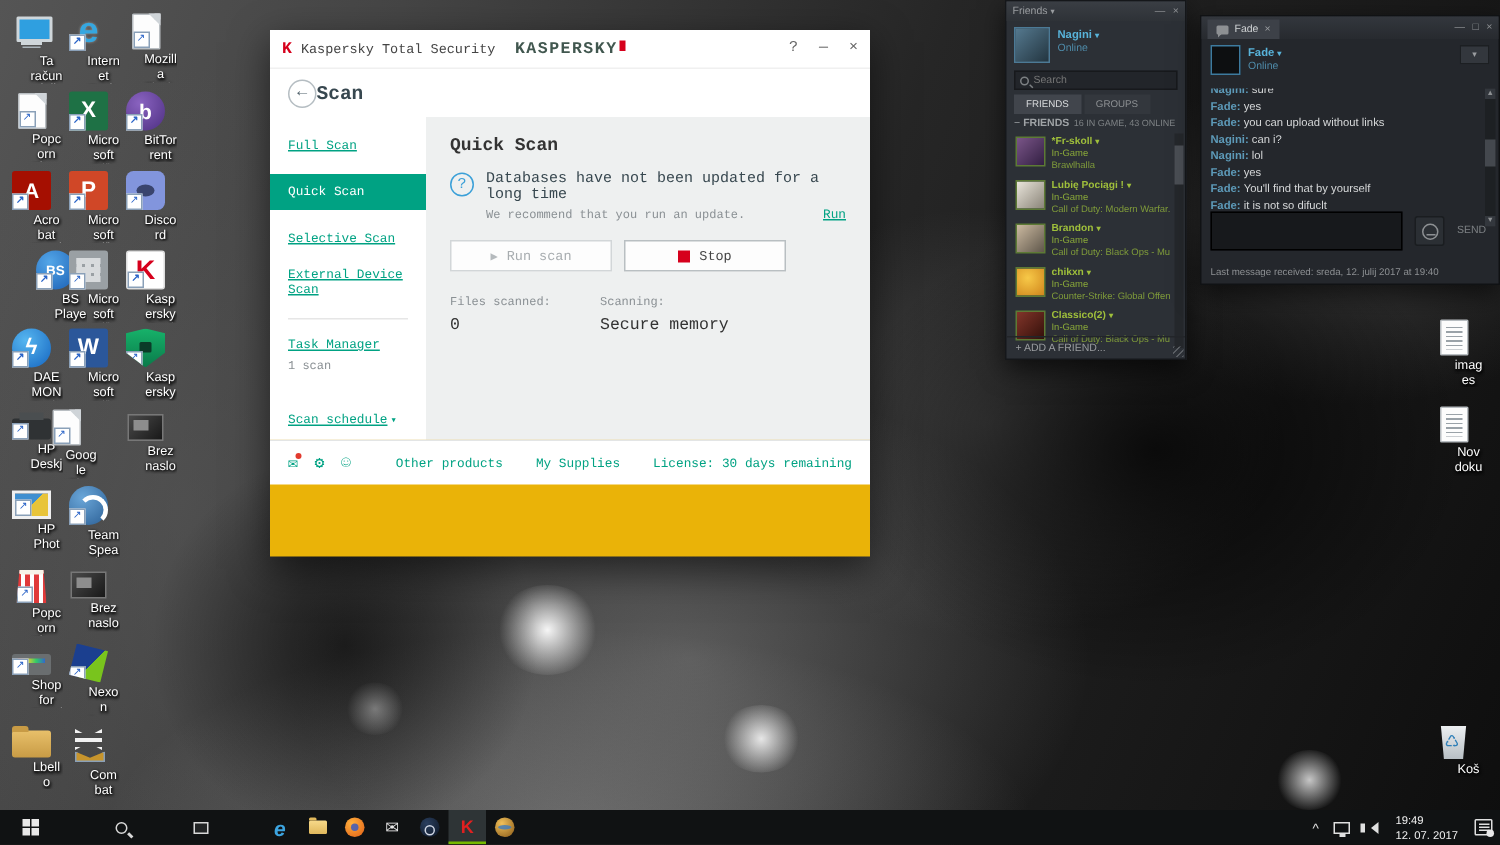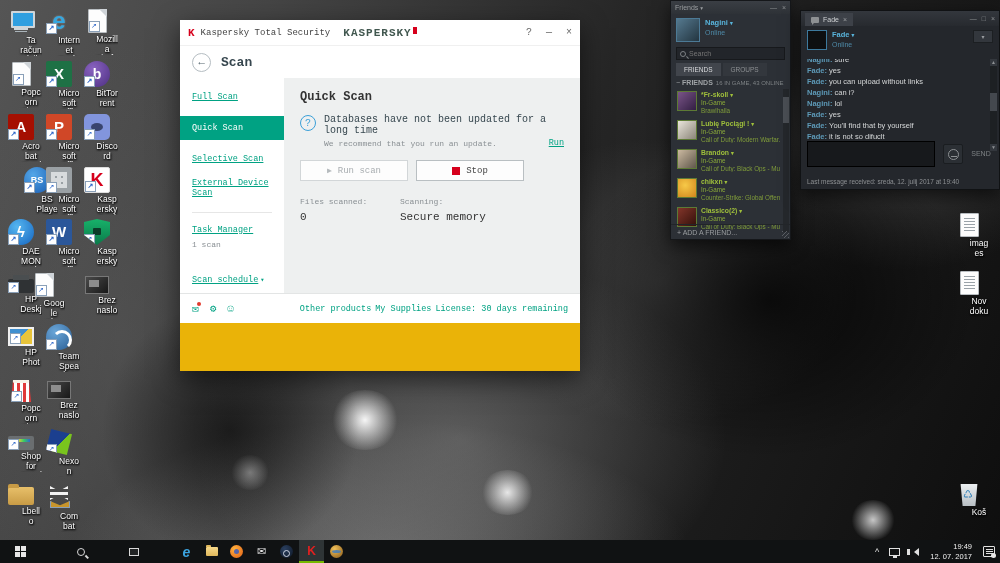--- a/index.html
+++ b/index.html
@@ -76,21 +76,21 @@
     box-shadow:0 8px 24px rgba(0,0,0,.55); font-family:Liberation Mono, monospace; }
   .ktitle { height:26px; display:flex; align-items:center; padding:0 8px; background:#fff; position:relative; border-bottom:1px solid #f0f0f0;}
   .kico { color:#d6001c; font-weight:bold; font-size:11px; margin-right:6px; }
   .ktitle-text { font-size:9px; color:#444; }
   .klogo { position:absolute; left:0; right:0; text-align:center; font-size:11px; font-weight:bold; letter-spacing:1px; color:#41574f;}
   .klogo::after { content:""; display:inline-block; width:4px; height:7px; background:#d6001c; margin-left:1px; vertical-align:top;}
   .kctrl { margin-left:auto; display:flex; gap:14px; font-size:10px; color:#666; }
   .kctrl span { cursor:pointer; }
   .khead { height:32px; display:flex; align-items:center; padding:0 12px; background:#fff;}
   .kback { width:19px; height:19px; border:1px solid #b5bdc2; border-radius:50%; text-align:center; line-height:17px; font-size:11px; color:#53646d; cursor:pointer;}
-  .khead h1 { font-size:13px; color:#37474f; margin-left:10px; font-weight:bold;}
+  .khead h1 { font-size:13px; color:#37474f; font-weight:bold;}
   .kbody { display:flex; height:215px; }
   .kside { width:104px; background:#fff; position:relative; padding-top:14px; }
   .klink { display:block; font-size:8.5px; color:#00a283; text-decoration:underline; padding:0 0 0 12px; margin-bottom:14px; cursor:pointer;}
   .ksel { background:#00a283; color:#fff; font-size:8.5px; padding:7px 0 7px 12px; margin-bottom:14px; cursor:pointer;}
   .kdivider { height:1px; background:#e6e6e6; margin:2px 12px 12px; }
   .kcount { font-size:8px; color:#8a9094; padding-left:12px; margin-top:-9px; }
   .ksched { position:absolute; bottom:8px; left:12px; font-size:8.5px; color:#00a283; text-decoration:underline; cursor:pointer;}
   .ksched .cv { text-decoration:none; display:inline-block; margin-left:2px; font-size:7px;}
   .kmain { flex:1; background:#eef0f0; padding:12px 16px; position:relative; }
   .kmain h2 { font-size:12px; color:#333; margin-bottom:5px; font-weight:bold;}
@@ -110,21 +110,21 @@
   .kprog { margin-top:15px; height:17px; background:#dfe3e3; border-left:3px solid #00a283; display:flex; align-items:center; padding:0 8px; }
   .kprog .pt { font-size:8px; color:#555; flex:1; }
   .kprog .pp { font-size:8px; color:#555; }
   .kinfo { display:flex; margin-top:16px; }
   .kinfo .col1 { width:100px; }
   .kinfo .lab { font-size:8px; color:#8a9094; margin-bottom:5px;}
   .kinfo .val { font-size:11px; color:#333; }
   .kfoot { height:30px; border-top:1px solid #e3e5e5; display:flex; align-items:center; padding:0 12px; background:#fff;}
   .kfi { color:#00a283; font-size:11px; margin-right:11px; position:relative; cursor:pointer;}
   .kfi.news::after { content:""; position:absolute; right:-2px; top:0; width:4px; height:4px; border-radius:50%; background:#e23a2e;}
-  .kflinks { margin-left:auto; display:flex; gap:4px; }
+  .kflinks { margin-left:auto; display:flex; gap:22px; }
   .kflink { font-size:8.5px; color:#00a283; cursor:pointer;}
 
   
   .fwin { position:absolute; left:670px; top:0; width:121px; height:240px; background:#2c3036;
     border:1px solid #15171a; box-shadow:0 6px 16px rgba(0,0,0,.6); color:#b8bcbf; font-size:7px;}
   .ftitle { height:13px; display:flex; align-items:center; padding:0 4px; background:linear-gradient(#3a3e44,#2e3237); color:#9a9da0;}
   .ftitle .t { font-size:7px; }
   .fctrl { margin-left:auto; display:flex; gap:5px; font-size:7px; color:#8d9093;}
   .fctrl span{cursor:pointer;}
   .fuser { display:flex; padding:4px 5px; align-items:flex-start; }
@@ -209,21 +209,21 @@
   .tb.active { background:#2e3436; border-bottom:2px solid #76b900; }
   .tkasp { color:#e02020; font-weight:bold; font-size:12px; }
   .tglobe { width:13px; height:13px; border-radius:50%; background:radial-gradient(circle at 35% 30%, #f0c05a, #8a5a18); position:relative;}
   .tglobe::after { content:""; position:absolute; left:2px; top:5px; width:9px; height:3px; border-radius:50%; background:#3a7ac0; opacity:.8;}
   .tray { margin-left:auto; display:flex; align-items:center; height:23px; }
   .tri { color:#e0e0e0; font-size:9px; padding:0 5px; cursor:pointer; height:23px; display:flex; align-items:center;}
   .tnet { width:11px; height:8px; border:1px solid #e0e0e0; position:relative;}
   .tnet::after { content:""; position:absolute; left:3px; bottom:-3px; width:4px; height:2px; background:#e0e0e0;}
   .tspk { width:0; height:0; border:4px solid transparent; border-right:5px solid #e0e0e0; position:relative;}
   .tspk::before { content:""; position:absolute; left:-7px; top:-3px; width:3px; height:6px; background:#e0e0e0;}
-  .tclock { color:#f0f0f0; font-size:7.5px; text-align:right; line-height:1.25; padding:0 6px; cursor:pointer;}
+  .tclock { color:#f0f0f0; font-size:7.5px; text-align:left; line-height:1.25; padding:0 6px; cursor:pointer;}
   .tac { width:12px; height:11px; border:1px solid #e0e0e0; border-radius:1px; position:relative; }
   .tac::before { content:""; position:absolute; left:2px; top:2px; width:7px; height:1px; background:#e0e0e0; box-shadow:0 2px 0 #e0e0e0, 0 4px 0 #e0e0e0;}
   .tac::after { content:""; position:absolute; right:-2px; bottom:-2px; width:5px; height:5px; border-radius:50%; background:#e8e8e8;}
 </style>
 </head>
 <body>
 
 <div id="screen">
   <div class="wall">
     <div class="spot" style="left:330px;top:390px;width:70px;height:60px;"></div>

